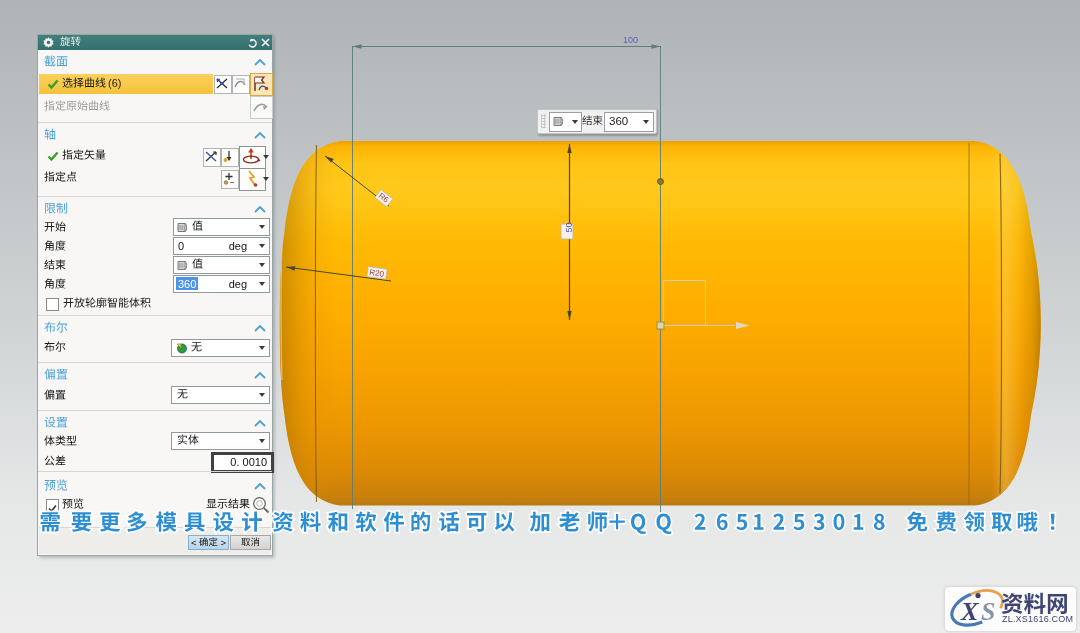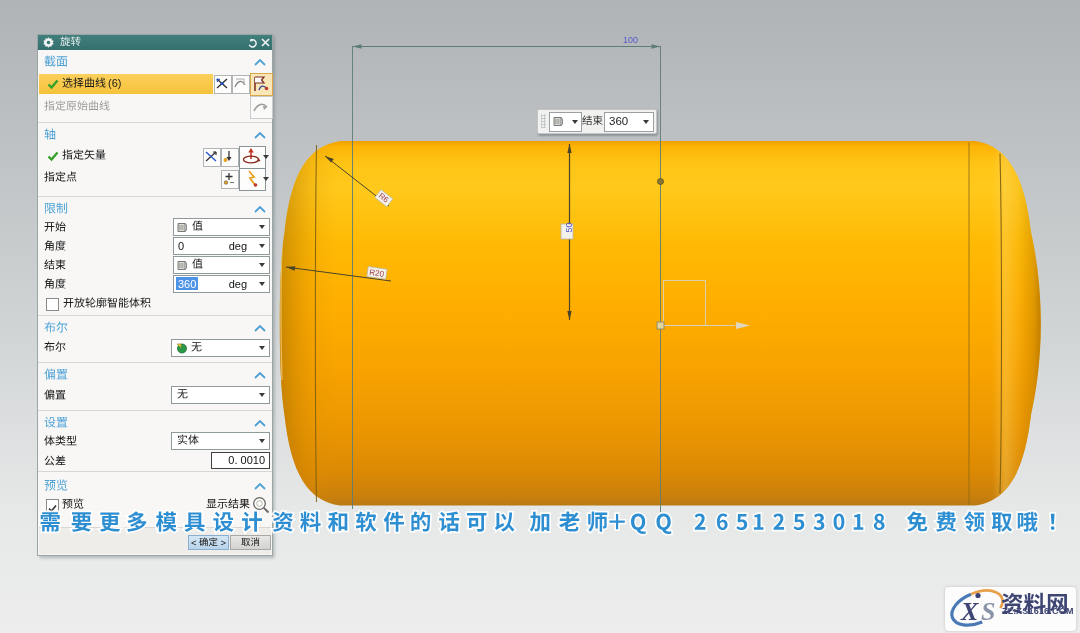--- a/index.html
+++ b/index.html
@@ -312,21 +312,21 @@
     </svg>
     <div class="abs" style="left:133px;top:397px;width:97px;height:16px;background:#fff;border:1px solid #8f9b9b;">
       <svg class="abs" style="left:5px;top:1px" width="23" height="11" viewBox="0 0 23 11">
         <path transform="translate(0,9.7)" fill="#1a1a1a" d="M5.9 -1.2C7.4 -0.6 8.8 0.1 9.7 0.8L10.2 0.2C9.3 -0.5 7.8 -1.2 6.3 -1.8ZM2.6 -6.1C3.2 -5.8 3.9 -5.2 4.3 -4.8L4.8 -5.4C4.4 -5.8 3.7 -6.3 3.1 -6.7ZM1.5 -4.4C2.2 -4.1 2.9 -3.5 3.3 -3.1L3.8 -3.8C3.4 -4.1 2.7 -4.6 2.0 -5.0ZM1.0 -8.0V-5.8H1.8V-7.2H9.2V-5.8H10.0V-8.0H6.3C6.1 -8.4 5.8 -8.9 5.5 -9.3L4.7 -9.1C4.9 -8.7 5.1 -8.3 5.3 -8.0ZM0.8 -2.8V-2.1H4.8C4.1 -1.0 3.0 -0.3 0.9 0.1C1.1 0.3 1.3 0.6 1.4 0.8C3.8 0.3 5.1 -0.7 5.7 -2.1H10.3V-2.8H6.0C6.3 -3.9 6.3 -5.2 6.4 -6.7H5.5C5.5 -5.1 5.4 -3.8 5.1 -2.8Z M13.8 -9.2C13.2 -7.5 12.3 -5.9 11.3 -4.8C11.5 -4.6 11.7 -4.2 11.8 -4.0C12.1 -4.4 12.5 -4.8 12.8 -5.3V0.9H13.6V-6.7C13.9 -7.4 14.3 -8.2 14.5 -9.0ZM15.6 -1.9V-1.2H17.4V0.8H18.2V-1.2H20.0V-1.9H18.2V-5.7C18.9 -3.8 19.9 -2.0 21.1 -0.9C21.2 -1.1 21.5 -1.4 21.7 -1.6C20.5 -2.5 19.4 -4.4 18.7 -6.2H21.5V-7.0H18.2V-9.2H17.4V-7.0H14.3V-6.2H16.9C16.2 -4.4 15.1 -2.5 13.8 -1.5C14.0 -1.4 14.3 -1.1 14.4 -0.9C15.6 -1.9 16.7 -3.8 17.4 -5.7V-1.9Z"></path>
       </svg>
       <div class="abs" style="right:4px;top:6px;width:0;height:0;border-left:3.5px solid transparent;border-right:3.5px solid transparent;border-top:4px solid #3a3a3a;"></div>
     </div>
     <svg class="abs" style="left:6px;top:420px" width="23" height="11" viewBox="0 0 23 11">
       <path transform="translate(0,9.7)" fill="#1a1a1a" d="M3.6 -8.9C2.9 -7.3 1.8 -5.7 0.6 -4.7C0.8 -4.6 1.2 -4.3 1.3 -4.1C2.5 -5.2 3.7 -6.9 4.4 -8.7ZM7.3 -9.0 6.5 -8.7C7.3 -7.0 8.8 -5.2 9.9 -4.1C10.1 -4.3 10.4 -4.7 10.6 -4.8C9.5 -5.7 8.1 -7.5 7.3 -9.0ZM1.8 0.2C2.2 0.0 2.8 -0.0 8.6 -0.4C8.9 0.0 9.1 0.5 9.3 0.8L10.1 0.4C9.6 -0.6 8.5 -2.2 7.5 -3.4L6.7 -3.0C7.2 -2.5 7.6 -1.8 8.1 -1.2L2.9 -0.9C4.0 -2.2 5.1 -3.8 6.0 -5.5L5.1 -5.9C4.2 -4.1 2.9 -2.1 2.5 -1.6C2.0 -1.1 1.7 -0.8 1.5 -0.7C1.6 -0.5 1.7 -0.0 1.8 0.2Z M18.6 -9.3C18.4 -8.8 18.1 -8.2 17.8 -7.8H15.3C15.1 -8.2 14.7 -8.8 14.3 -9.2L13.6 -8.9C13.9 -8.6 14.2 -8.2 14.3 -7.8H12.2V-7.0H15.8C15.8 -6.7 15.7 -6.4 15.6 -6.1H12.7V-5.3H15.4C15.3 -5.0 15.1 -4.7 15.0 -4.4H11.7V-3.6H14.6C13.9 -2.3 12.8 -1.3 11.4 -0.5C11.6 -0.4 11.9 -0.0 12.0 0.2C13.2 -0.5 14.1 -1.4 14.9 -2.4V-1.9H17.1V-0.4H13.4V0.4H21.3V-0.4H18.0V-1.9H20.5V-2.7H15.1C15.2 -3.0 15.4 -3.3 15.6 -3.6H21.3V-4.4H15.9C16.0 -4.7 16.2 -5.0 16.3 -5.3H20.4V-6.1H16.5C16.6 -6.4 16.6 -6.7 16.7 -7.0H20.9V-7.8H18.7C19.0 -8.2 19.3 -8.6 19.5 -9.0Z"></path>
     </svg>
-    <div class="abs" style="left:173px;top:417px;width:57px;height:15px;background:#fff;border:1px solid #404040;">
+    <div class="abs" style="left:173px;top:417px;width:57px;height:15px;background:#fff;border:3px solid #404040;">
       <div class="abs" style="right:4px;top:1px;font-size:11px;color:#111;">0. 0010</div>
     </div>
     <div class="abs" style="left:0;top:436px;width:234px;height:1px;background:#d8d6d2;"></div>
     <svg class="abs" style="left:6px;top:444px" width="25" height="12" viewBox="0 0 25 12">
       <path transform="translate(0,10.6)" fill="#4aa0d5" d="M8.0 -5.9V-3.5C8.0 -2.3 7.8 -0.7 4.9 0.3C5.1 0.4 5.4 0.7 5.5 0.9C8.5 -0.2 8.9 -2.0 8.9 -3.5V-5.9ZM8.7 -1.1C9.5 -0.5 10.4 0.4 10.9 0.9L11.5 0.3C11.0 -0.2 10.0 -1.0 9.3 -1.6ZM1.1 -7.3C1.8 -6.8 2.7 -6.1 3.4 -5.6H0.5V-4.8H2.4V-0.1C2.4 0.0 2.4 0.1 2.2 0.1C2.0 0.1 1.5 0.1 0.9 0.1C1.0 0.3 1.1 0.7 1.2 0.9C2.0 0.9 2.5 0.9 2.9 0.8C3.2 0.6 3.3 0.4 3.3 -0.1V-4.8H4.6C4.4 -4.2 4.1 -3.5 3.9 -3.1L4.6 -2.9C4.9 -3.5 5.3 -4.6 5.6 -5.5L5.0 -5.7L4.9 -5.6H4.1L4.3 -6.0C4.1 -6.2 3.7 -6.5 3.2 -6.7C3.9 -7.4 4.7 -8.3 5.2 -9.2L4.7 -9.6L4.5 -9.5H0.7V-8.7H3.9C3.6 -8.2 3.1 -7.6 2.6 -7.2L1.5 -7.9ZM6.0 -7.5V-1.8H6.8V-6.7H10.2V-1.8H11.0V-7.5H8.7L9.1 -8.7H11.5V-9.6H5.6V-8.7H8.1C8.0 -8.3 7.9 -7.9 7.8 -7.5Z M19.7 -7.5C20.3 -6.9 21.0 -6.1 21.3 -5.6L22.1 -6.0C21.8 -6.5 21.1 -7.3 20.5 -7.8ZM13.4 -9.4V-6.0H14.3V-9.4ZM15.9 -10.0V-5.6H16.8V-10.0ZM18.3 -2.2V-0.3C18.3 0.6 18.6 0.8 19.8 0.8C20.1 0.8 21.7 0.8 21.9 0.8C22.9 0.8 23.1 0.5 23.2 -0.9C23.0 -1.0 22.6 -1.1 22.5 -1.2C22.4 -0.1 22.3 0.0 21.8 0.0C21.5 0.0 20.2 0.0 19.9 0.0C19.3 0.0 19.2 -0.0 19.2 -0.3V-2.2ZM17.5 -3.9V-3.0C17.5 -2.0 17.2 -0.7 12.8 0.3C13.0 0.4 13.2 0.8 13.4 1.0C17.9 -0.1 18.4 -1.7 18.4 -3.0V-3.9ZM14.4 -5.3V-1.5H15.2V-4.5H20.9V-1.5H21.8V-5.3ZM19.0 -10.1C18.7 -8.7 18.1 -7.4 17.4 -6.5C17.6 -6.4 18.0 -6.2 18.2 -6.0C18.6 -6.6 19.0 -7.3 19.3 -8.1H23.2V-8.9H19.6C19.7 -9.2 19.8 -9.6 19.9 -9.9Z"></path>
     </svg>
     <svg class="abs" style="left:216px;top:448px" width="12" height="7" viewBox="0 0 12 7">
       <path d="M1,6 L6,1 L11,6" fill="none" stroke="#4d9fd4" stroke-width="1.8"></path>
     </svg>
     <div class="abs" style="left:8px;top:464px;width:11px;height:11px;background:#fff;border:1px solid #8a8a88;"><svg width="11" height="11" viewBox="0 0 11 11">
@@ -367,13 +367,13 @@
  <path d="M30,4 A26,15 0 1 0 30,34" fill="none" stroke="#4a7ab5" stroke-width="3.2"></path>
  <path d="M30,4 A26,15 0 0 1 52,28" fill="none" stroke="#e8a04a" stroke-width="2.6"></path>
 </g>
 <circle cx="31" cy="6.5" r="2.6" fill="#3a4070"></circle>
 <text x="14" y="31" font-size="26" font-style="italic" font-family="Liberation Serif" fill="#3f4573" font-weight="bold">X</text>
 <text x="34" y="31" font-size="26" font-style="italic" font-family="Liberation Serif" fill="#8a93a8" font-weight="bold">S</text>
 </svg>
     <svg class="abs" style="left:56px;top:4px" width="73" height="26" viewBox="0 0 73 26">
       <path transform="translate(0,21) scale(0.98)" d="M1.6 -17.1C3.2 -16.4 5.3 -15.3 6.3 -14.6L7.7 -16.6C6.7 -17.4 4.6 -18.4 3.0 -19.0ZM1.0 -11.9 1.8 -9.3C3.7 -10.0 6.1 -10.8 8.2 -11.6L7.8 -14.0C5.3 -13.2 2.7 -12.4 1.0 -11.9ZM3.8 -8.6V-2.3H6.5V-6.1H16.7V-2.5H19.6V-8.6ZM10.2 -5.5C9.5 -2.6 8.1 -1.0 0.8 -0.2C1.2 0.4 1.8 1.4 2.0 2.1C10.1 1.0 12.1 -1.5 12.9 -5.5ZM11.6 -1.1C14.4 -0.3 18.2 1.1 20.1 2.0L21.8 -0.2C19.8 -1.1 15.9 -2.4 13.2 -3.1ZM10.7 -19.4C10.1 -17.7 9.1 -15.9 7.2 -14.5C7.8 -14.2 8.8 -13.4 9.2 -12.8C10.1 -13.6 10.9 -14.6 11.6 -15.5H13.4C12.8 -13.5 11.5 -11.7 7.6 -10.6C8.2 -10.2 8.8 -9.2 9.1 -8.6C12.1 -9.6 13.9 -11.0 14.9 -12.7C16.2 -10.9 18.1 -9.6 20.4 -8.9C20.8 -9.5 21.5 -10.5 22.1 -11.0C19.3 -11.6 17.1 -13.0 15.9 -14.9L16.1 -15.5H18.3C18.1 -14.9 17.9 -14.3 17.7 -13.9L20.1 -13.2C20.6 -14.3 21.3 -15.8 21.7 -17.2L19.7 -17.7L19.3 -17.6H12.7C12.9 -18.0 13.1 -18.5 13.2 -19.0Z M23.9 -17.7C24.4 -16.0 24.8 -13.7 24.9 -12.3L27.0 -12.8C26.8 -14.3 26.4 -16.5 25.8 -18.2ZM31.4 -18.3C31.2 -16.7 30.6 -14.3 30.2 -12.9L31.9 -12.4C32.5 -13.7 33.2 -15.9 33.7 -17.8ZM34.5 -16.4C35.9 -15.6 37.4 -14.3 38.2 -13.4L39.6 -15.5C38.8 -16.4 37.2 -17.5 35.9 -18.3ZM33.5 -10.6C34.8 -9.8 36.5 -8.6 37.3 -7.7L38.7 -9.9C37.9 -10.8 36.1 -11.9 34.8 -12.6ZM23.9 -11.9V-9.3H26.5C25.8 -7.2 24.6 -4.7 23.5 -3.3C23.9 -2.6 24.5 -1.3 24.7 -0.5C25.7 -1.9 26.6 -4.0 27.4 -6.2V2.0H29.9V-6.1C30.5 -5.0 31.2 -3.8 31.6 -3.1L33.3 -5.2C32.8 -5.9 30.6 -8.5 29.9 -9.2V-9.3H33.3V-11.9H29.9V-19.4H27.4V-11.9ZM33.3 -5.2 33.7 -2.6 40.1 -3.7V2.0H42.7V-4.2L45.5 -4.7L45.1 -7.3L42.7 -6.9V-19.6H40.1V-6.4Z M53.3 -7.8C52.7 -5.8 51.8 -4.0 50.5 -2.6V-11.2C51.5 -10.2 52.4 -9.0 53.3 -7.8ZM47.8 -18.3V2.0H50.5V-1.8C51.1 -1.4 51.8 -0.9 52.1 -0.7C53.3 -2.0 54.3 -3.7 55.1 -5.6C55.6 -4.9 56.1 -4.2 56.4 -3.6L58.1 -5.6C57.5 -6.3 56.8 -7.3 56.0 -8.3C56.5 -10.2 56.9 -12.2 57.2 -14.4L54.7 -14.7C54.6 -13.3 54.3 -11.9 54.1 -10.6C53.3 -11.5 52.6 -12.4 51.9 -13.1L50.5 -11.7V-15.7H64.5V-1.3C64.5 -0.9 64.3 -0.7 63.9 -0.7C63.4 -0.7 61.7 -0.7 60.2 -0.8C60.7 -0.0 61.1 1.2 61.3 2.0C63.5 2.0 64.9 2.0 65.9 1.5C66.9 1.1 67.3 0.3 67.3 -1.3V-18.3ZM56.8 -11.5C57.8 -10.4 58.8 -9.2 59.7 -8.0C58.9 -5.5 57.8 -3.4 56.2 -1.9C56.8 -1.6 57.8 -0.8 58.3 -0.5C59.6 -1.8 60.6 -3.5 61.4 -5.5C61.9 -4.6 62.4 -3.8 62.7 -3.1L64.5 -4.8C64.0 -5.8 63.2 -7.1 62.3 -8.3C62.8 -10.2 63.2 -12.2 63.5 -14.4L61.0 -14.6C60.9 -13.3 60.7 -12.0 60.4 -10.8C59.8 -11.6 59.1 -12.3 58.5 -13.0Z" fill="#3f4573"></path>
     </svg>
-    <div class="abs" style="left:57px;top:19px;font-size:9px;font-weight:bold;color:#3f4573;letter-spacing:0.2px;">ZL.XS1616.COM</div>
+    <div class="abs" style="left:57px;top:27px;font-size:9px;font-weight:normal;color:#3f4573;letter-spacing:0.2px;">ZL.XS1616.COM</div>
   </div>
 </body></html>

